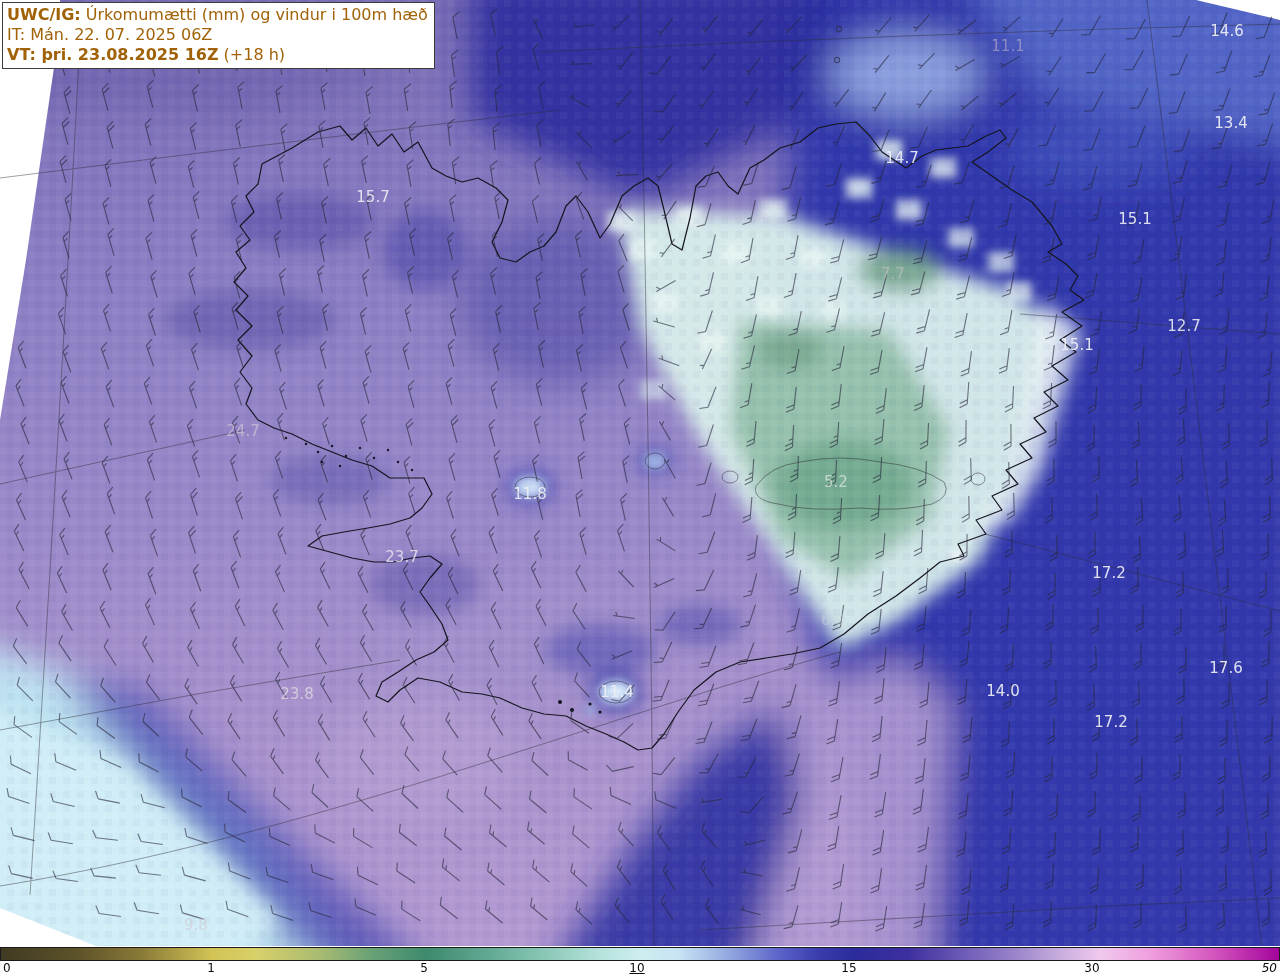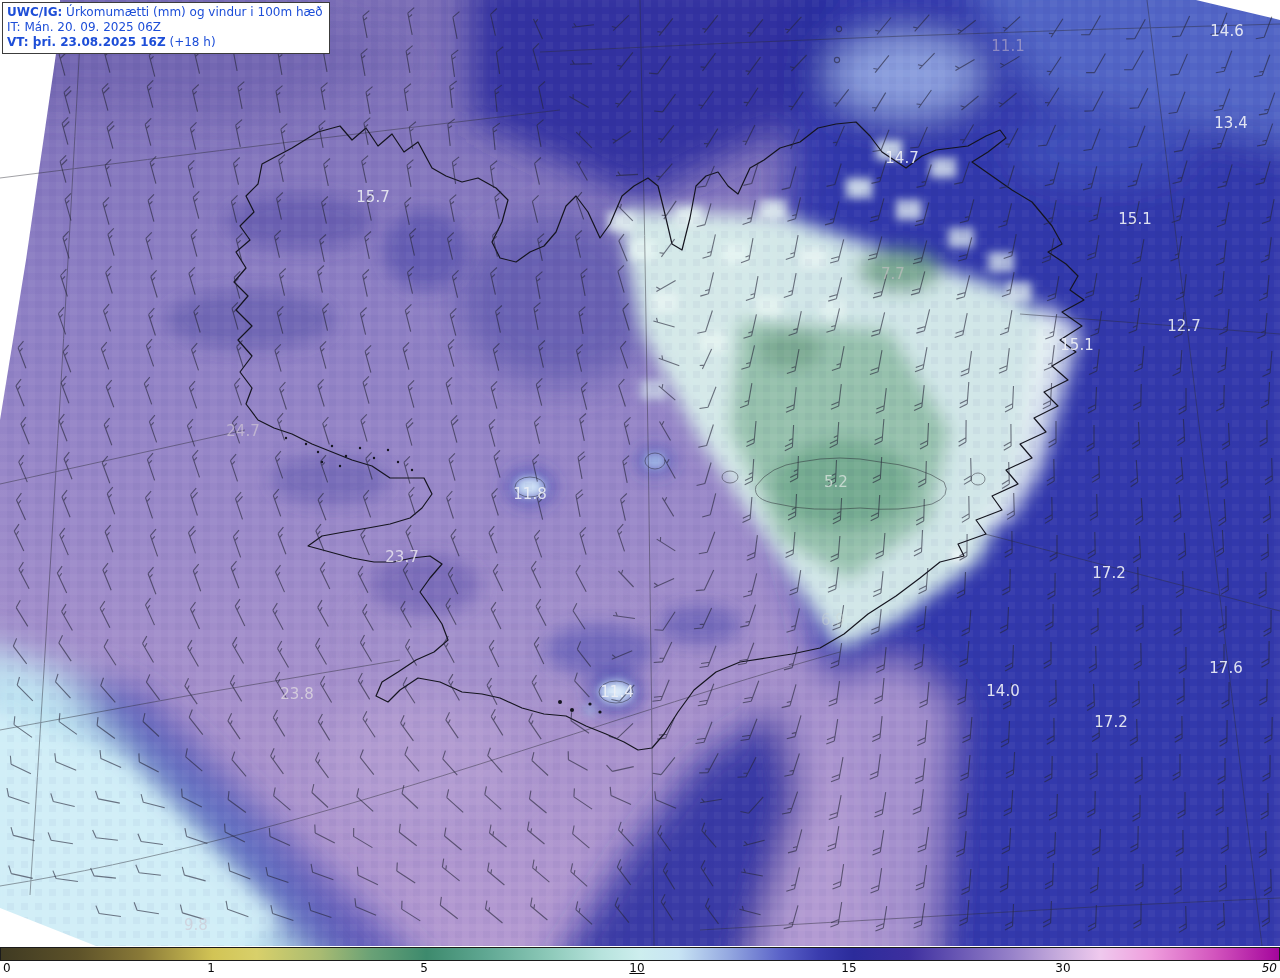--- a/index.html
+++ b/index.html
@@ -3,21 +3,21 @@
 <meta charset="utf-8">
 <style>
   html,body{margin:0;padding:0;background:#ffffff;}
   body{width:1280px;height:978px;overflow:hidden;font-family:"DejaVu Sans",sans-serif;}
   .stage{position:relative;width:1280px;height:978px;}
   .map{position:absolute;left:0;top:0;width:1280px;height:946px;overflow:hidden;}
   .map svg{display:block;}
   .title-box{
     position:absolute;left:2px;top:2px;z-index:10;
     background:#ffffff;border:1px solid #3c3c3c;
-    padding:2px 6px 3px 4px;font-size:12px;line-height:1.25;color:#1d4ed8;
+    padding:2px 6px 3px 4px;font-size:16px;line-height:1.25;color:#a16207;
     white-space:nowrap;
   }
   .title-box b{font-weight:bold;}
   .cbar{position:absolute;left:0;top:946px;width:1280px;height:32px;background:#ffffff;}
   #cb-bar{position:absolute;left:0;right:0;top:1px;height:12px;border:1px solid #1b1b1b;}
   .cb-tick{position:absolute;top:16px;font-size:12px;color:#0a0a0a;line-height:1;}
   text.vlabel{font-size:15px;font-family:"DejaVu Sans",sans-serif;}
 </style>
 </head>
 <body>
@@ -924,30 +924,30 @@
           <text x="617" y="697" class="vlabel" text-anchor="middle" fill="#eef0f6" fill-opacity="0.88">11.4</text>
           <text x="1003" y="696" class="vlabel" text-anchor="middle" fill="#eef0f6" fill-opacity="0.92">14.0</text>
           <text x="297" y="699" class="vlabel" text-anchor="middle" fill="#dad3df" fill-opacity="0.85">23.8</text>
           <text x="1111" y="727" class="vlabel" text-anchor="middle" fill="#eef0f6" fill-opacity="0.92">17.2</text>
           <text x="196" y="930" class="vlabel" text-anchor="middle" fill="#ccc0cc" fill-opacity="0.55">9.8</text>
         </g>
     </svg>
 
     <div class="title-box">
       <div><b>UWC/IG:</b><span> Úrkomumætti (mm) og vindur i 100m hæð</span></div>
-      <div>IT: Mán. 20. 09. 2025 06Z</div>
+      <div>IT: Mán. 22. 07. 2025 06Z</div>
       <div><b>VT: þri. 23.08.2025 16Z</b><span> (+18 h)</span></div>
     </div>
   </div>
 
   <div class="cbar">
     <div id="cb-bar" style="background: linear-gradient(90deg, rgb(63, 58, 34) 0%, rgb(93, 82, 41) 6%, rgb(138, 122, 56) 11%, rgb(210, 196, 85) 16.6%, rgb(216, 208, 106) 20%, rgb(168, 187, 114) 25%, rgb(105, 161, 118) 29%, rgb(61, 138, 109) 33.3%, rgb(96, 168, 147) 38%, rgb(142, 202, 186) 43%, rgb(183, 227, 221) 47%, rgb(205, 238, 238) 50%, rgb(200, 228, 244) 53%, rgb(147, 167, 224) 57%, rgb(90, 98, 200) 61%, rgb(58, 60, 174) 64%, rgb(43, 43, 155) 66.7%, rgb(61, 47, 159) 71%, rgb(106, 88, 181) 75%, rgb(150, 129, 201) 79%, rgb(201, 174, 222) 83%, rgb(239, 201, 238) 86%, rgb(239, 158, 221) 90%, rgb(210, 84, 189) 95%, rgb(164, 5, 156) 100%);"></div>
     <div id="cb-labels">
         <span class="cb-tick" style="left: 3px;">0</span>
         <span class="cb-tick" style="left: 211px; transform: translateX(-50%);">1</span>
         <span class="cb-tick" style="left: 424px; transform: translateX(-50%);">5</span>
         <span class="cb-tick" style="left: 637px; transform: translateX(-50%); text-decoration: underline;">10</span>
         <span class="cb-tick" style="left: 849px; transform: translateX(-50%);">15</span>
-        <span class="cb-tick" style="left: 1063px; transform: translateX(-50%);">30</span>
+        <span class="cb-tick" style="left: 1092px; transform: translateX(-50%);">30</span>
         <span class="cb-tick" style="left: 1277px; transform: translateX(-100%); font-style: italic;">50</span>
       </div>
   </div>
 </div>
 
 </body></html>

